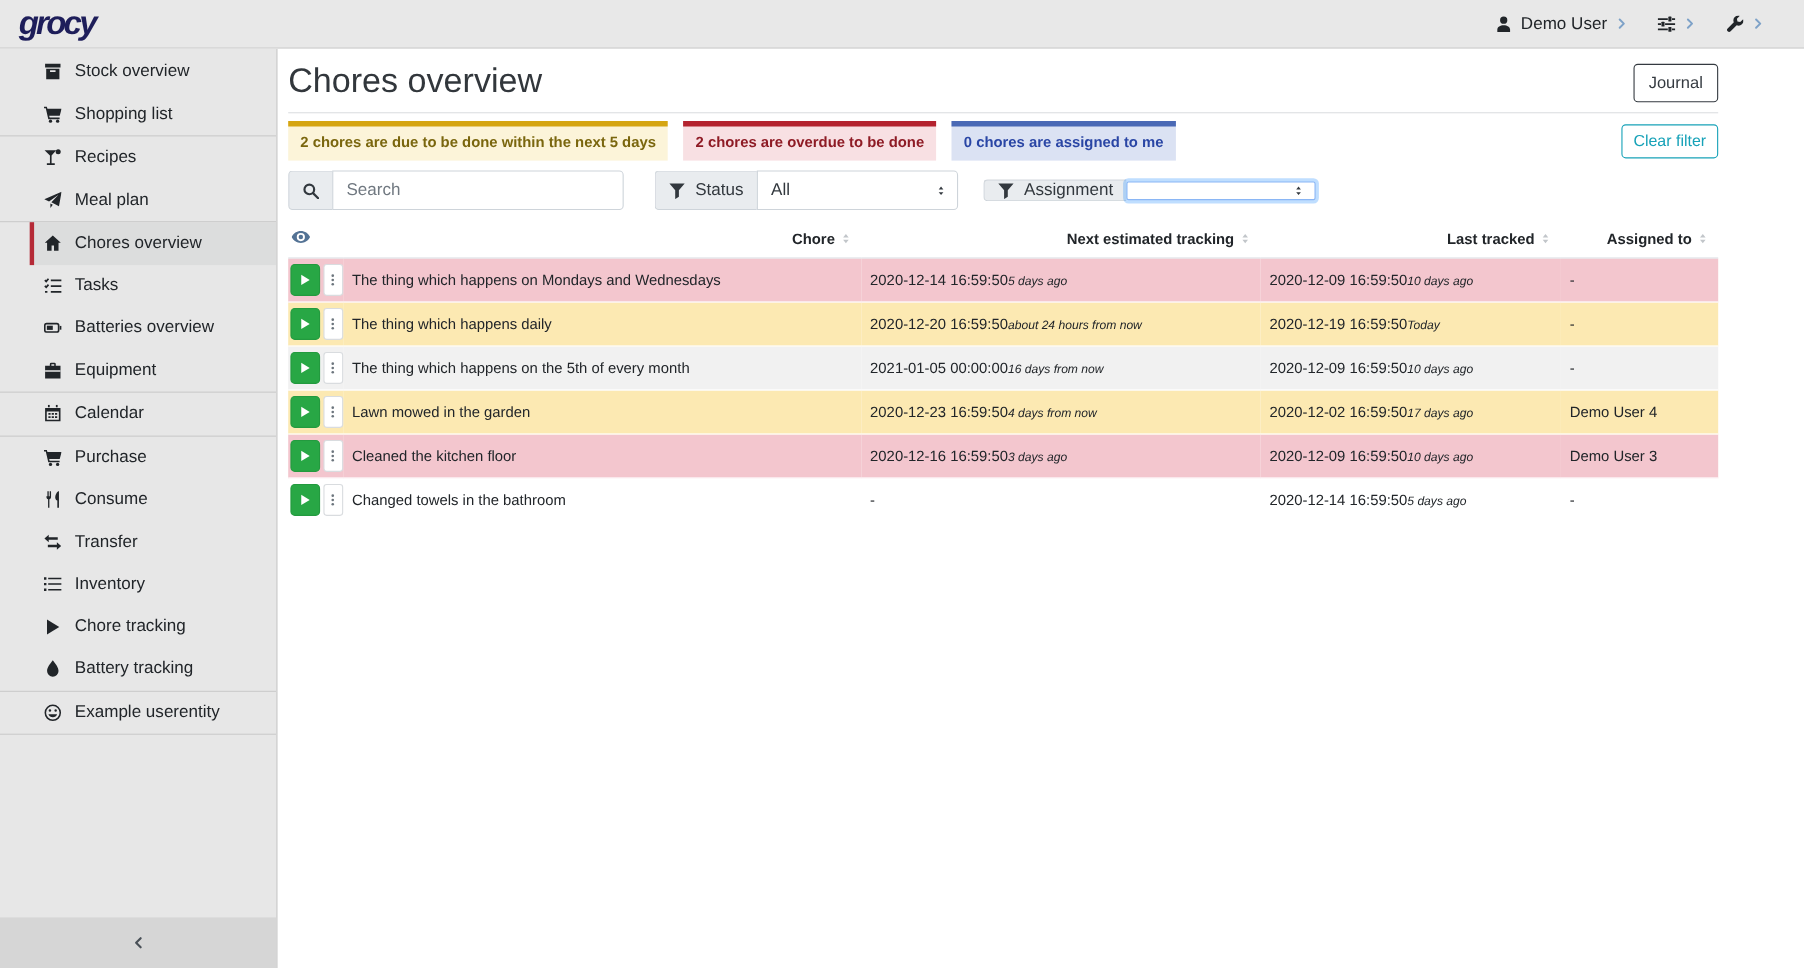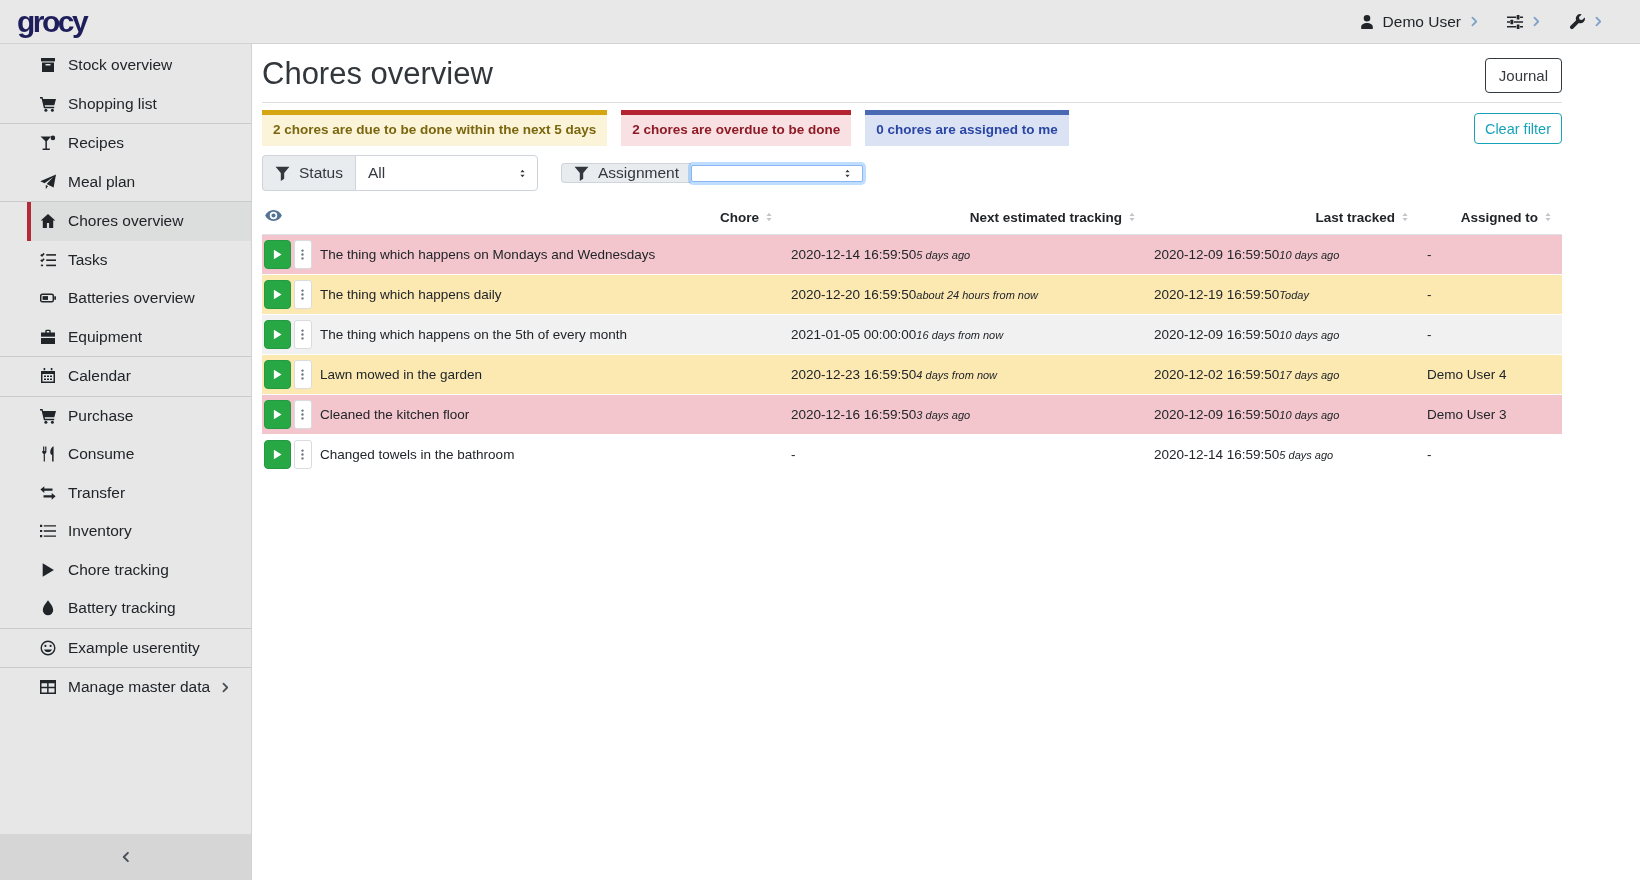--- a/index.html
+++ b/index.html
@@ -9,21 +9,21 @@
     background:#ffffff; color:#212529; overflow:hidden; font-size:14px;
   }
   .icon { display:inline-flex; align-items:center; justify-content:center; }
   .icon svg { display:block; }
 
   
   .topbar {
     position:fixed; top:0; left:0; right:0; height:44px; background:#e8e8e8;
     border-bottom:1px solid #d3d3d3; display:flex; align-items:center; z-index:20;
   }
-  .logo-box { width:252px; padding-left:17px; }
+  .logo-box { width:252px; padding-left:17px;font-style:italic; }
   .logo { font-weight:700; font-size:30px; letter-spacing:-2.5px; color:#1e1e5a; line-height:1; }
   .top-menus { margin-left:auto; display:flex; align-items:center; padding-right:36px; }
   .menu-item { display:flex; align-items:center; gap:8px; cursor:pointer; font-size:15.5px; color:#212529; }
   .menu-item + .menu-item { margin-left:27px; }
   .menu-item .glyph svg { width:16px; height:16px; color:#212529; }
   .menu-caret svg { width:11px; height:11px; color:#7ea2c8; }
 
   
   .sidebar {
     position:fixed; top:44px; left:0; bottom:0; width:252px; background:#e7e7e7;
@@ -321,33 +321,20 @@
           <svg viewBox="0 0 16 16" fill="currentColor">
             <path fill-rule="evenodd" d="M8 .5a7.5 7.5 0 1 0 0 15 7.5 7.5 0 0 0 0-15zm0 13.6A6.1 6.1 0 1 1 8 1.9a6.1 6.1 0 0 1 0 12.2z"></path>
             <circle cx="5.4" cy="5.9" r="1.1"></circle>
             <circle cx="10.6" cy="5.9" r="1.1"></circle>
             <path d="M8 12.1c1.8 0 3.4-1.1 4-2.7H4c.6 1.6 2.2 2.7 4 2.7z"></path>
           </svg>
         </span>
         <span class="side-label">Example userentity</span>
       </a>
       <div class="side-divider"></div>
-      <a class="side-item">
-        <span class="s-icon icon">
-          <svg viewBox="0 0 16 16" fill="currentColor">
-            <path fill-rule="evenodd" d="M0 1h16v14H0zm1.5 3.3v3.5h5.6V4.3zm7.1 0v3.5h5.9V4.3zM1.5 9.3v4.2h5.6V9.3zm7.1 0v4.2h5.9V9.3z"></path>
-          </svg>
-        </span>
-        <span class="side-label">Manage master data</span>
-        <span class="side-sub icon">
-          <svg viewBox="0 0 16 16" fill="none" stroke="currentColor" stroke-width="2.6" stroke-linecap="round" stroke-linejoin="round">
-            <path d="M5 2.5L10.5 8 5 13.5"></path>
-          </svg>
-        </span>
-      </a>
     </nav>
   <div class="sidebar-footer">
     <span class="icon">
         <svg viewBox="0 0 16 16" fill="none" stroke="currentColor" stroke-width="2.6" stroke-linecap="round" stroke-linejoin="round">
           <path d="M10.5 2.5L5 8l5.5 5.5"></path>
         </svg>
       </span>
   </div>
 </aside>
 
@@ -361,20 +348,31 @@
   <div class="banners-row">
     <div id="banners" style="display:flex; gap:14px;">
         <div class="banner" style="border-top-color: rgb(213, 165, 18); background: rgb(252, 244, 217); color: rgb(122, 102, 14);">2 chores are due to be done within the next 5 days</div>
         <div class="banner" style="border-top-color: rgb(180, 35, 47); background: rgb(248, 224, 227); color: rgb(142, 27, 37);">2 chores are overdue to be done</div>
         <div class="banner" style="border-top-color: rgb(74, 105, 181); background: rgb(219, 226, 243); color: rgb(42, 70, 165);">0 chores are assigned to me</div>
       </div>
     <button class="clear-filter-btn">Clear filter</button>
   </div>
 
   <div class="filters-row">
+    <div class="input-group search-group">
+      <span class="prepend">
+        <span class="glyph icon">
+            <svg viewBox="0 0 16 16" fill="none" stroke="currentColor" stroke-width="2.1">
+              <circle cx="6.6" cy="6.6" r="4.7"></circle>
+              <path d="M10.2 10.2l5 5" stroke-linecap="round"></path>
+            </svg>
+          </span>
+      </span>
+      <input type="text" placeholder="Search" style="">
+    </div>
     <div class="input-group status-group">
       <span class="prepend">
         <span class="glyph icon">
             <svg viewBox="0 0 16 16" fill="currentColor">
               <path d="M.6.9h14.8L9.8 7.4v6.3L6.2 16V7.4z"></path>
             </svg>
           </span>
         <span>Status</span>
       </span>
       <div class="select-box">

